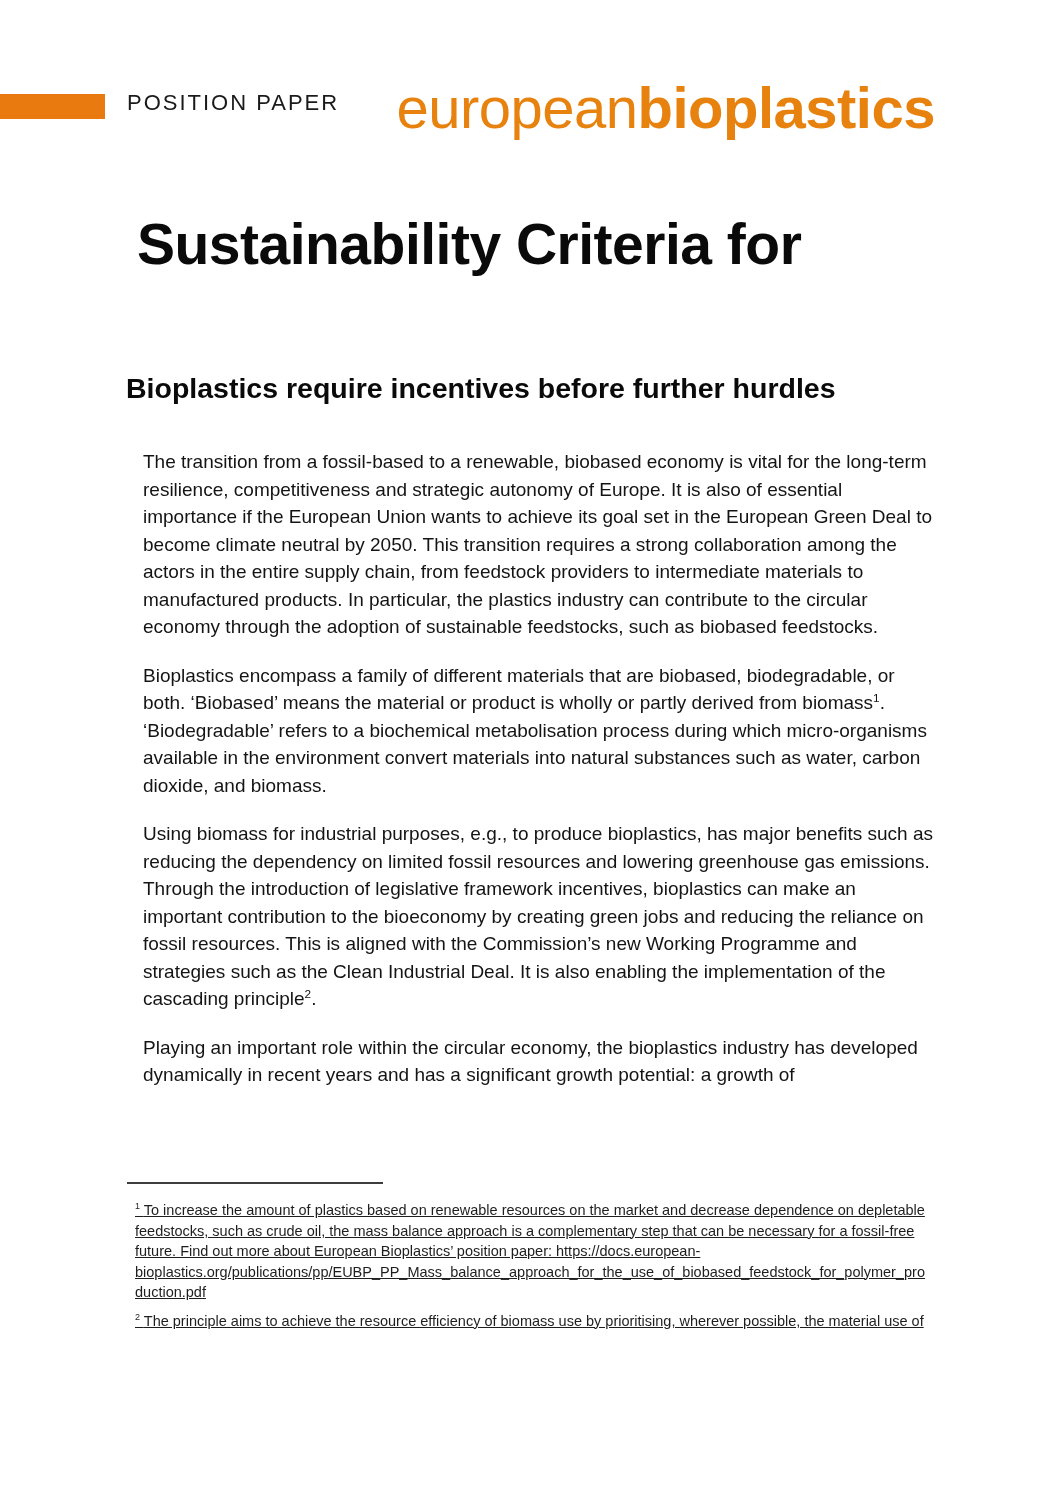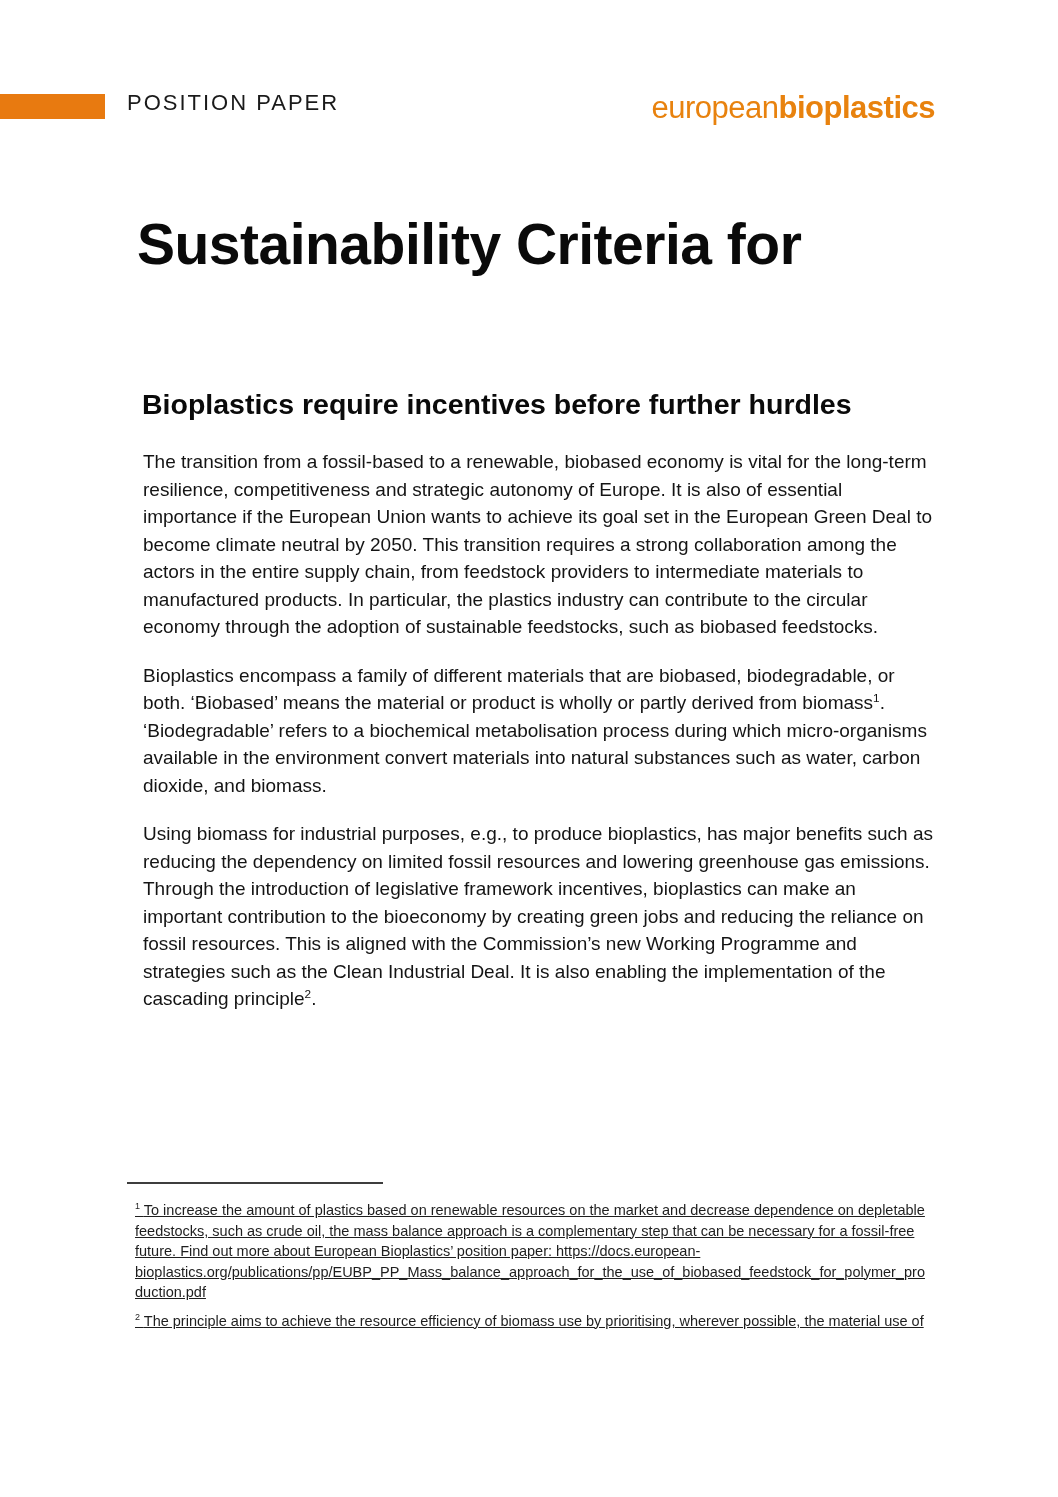--- a/index.html
+++ b/index.html
@@ -28,22 +28,22 @@
   .kicker{
     position:absolute;
     left:127px; top:90px;
     font-size:22px;
     letter-spacing:2px;
     color:#1a1a1a;
     white-space:nowrap;
   }
   .logo{
     position:absolute;
-    right:123px; top:90px;
-    font-size:31px;
+    right:123px; top:74px;
+    font-size:58px;
     color:var(--accent-logo);
     white-space:nowrap;
     letter-spacing:-0.5px;
     text-align:right;
   }
   .logo .logo-bold{font-weight:bold;}
   
   .doc-title{
     position:absolute;
     left:125px; top:187px;
@@ -114,26 +114,27 @@
 
   <div class="accent-bar"></div>
   <div class="kicker">POSITION PAPER</div>
   <div class="logo">
     <span class="logo-regular">european</span><span class="logo-bold">bioplastics</span>
   </div>
 
   <h1 class="doc-title" style="margin:12px;font-size:57px;">
     <span class="title-line">Sustainability Criteria for</span>
   </h1>
-  <h2 class="doc-subtitle" style="margin:16px;">Bioplastics require incentives before further hurdles</h2>
+  <h2 class="doc-subtitle" style="margin:0;">Bioplastics require incentives before further hurdles</h2>
 
   <div class="body-copy">
       <p><span>The transition from a fossil-based to a renewable, biobased economy is vital for the long-term resilience, competitiveness and strategic autonomy of Europe. It is also of essential importance if the European Union wants to achieve its goal set in the European Green Deal to become climate neutral by 2050. This transition requires a strong collaboration among the actors in the entire supply chain, from feedstock providers to intermediate materials to manufactured products. In particular, the plastics industry can contribute to the circular economy through the adoption of sustainable feedstocks, such as biobased feedstocks.</span></p>
       <p><span>Bioplastics encompass a family of different materials that are biobased, biodegradable, or both. ‘Biobased’ means the material or product is wholly or partly derived from biomass</span><sup>1</sup><span>. ‘Biodegradable’ refers to a biochemical metabolisation process during which micro-organisms available in the environment convert materials into natural substances such as water, carbon dioxide, and biomass.</span></p>
       <p><span>Using biomass for industrial purposes, e.g., to produce bioplastics, has major benefits such as reducing the dependency on limited fossil resources and lowering greenhouse gas emissions. Through the introduction of legislative framework incentives, bioplastics can make an important contribution to the bioeconomy by creating green jobs and reducing the reliance on fossil resources. This is aligned with the Commission’s new Working Programme and strategies such as the Clean Industrial Deal. It is also enabling the implementation of the cascading principle</span><sup>2</sup><span>.</span></p>
+      <p><span>Playing an important role within the circular economy, the bioplastics industry has developed dynamically in recent years and has a significant growth potential: a growth of</span></p>
     </div>
 
   <div class="footnote-sep"></div>
   <div class="footnotes">
       <div class="footnote"><sup>1</sup> <span>To increase the amount of plastics based on renewable resources on the market and decrease dependence on depletable feedstocks, such as crude oil, the mass balance approach is a complementary step that can be necessary for a fossil-free future. Find out more about European Bioplastics’ position paper: </span><span class="url">https://docs.european-bioplastics.org/publications/pp/EUBP_PP_Mass_balance_approach_for_the_use_of_biobased_feedstock_for_polymer_production.pdf</span></div>
       <div class="footnote"><sup>2</sup> <span>The principle aims to achieve the resource efficiency of biomass use by prioritising, wherever possible, the material use of biomass over its energy use, thus increasing the amount of biomass available within the system. Such an alignment is intended to ensure fair access to the biomass raw material market for the development of innovative, high value-added bio-based solutions and a sustainable circular bioeconomy” according to the Renewable Energy Directive (EU) 2023/2413 (also known as RED III).</span></div>
     </div>
 
   <div class="page-footer">Page 1/5</div>
 

